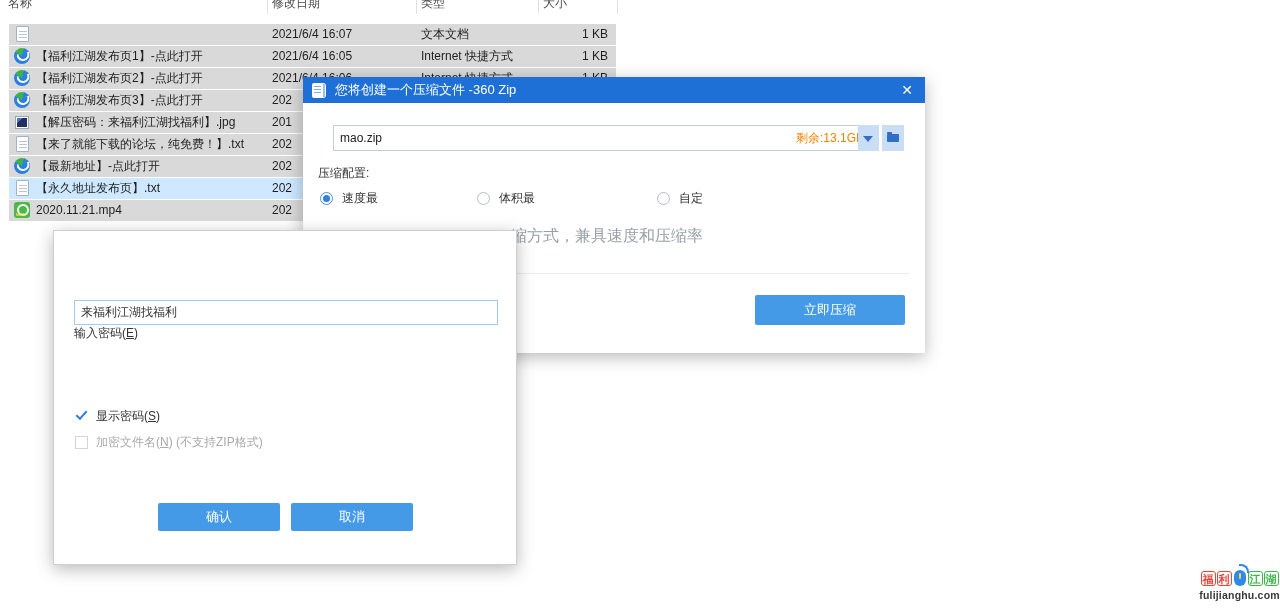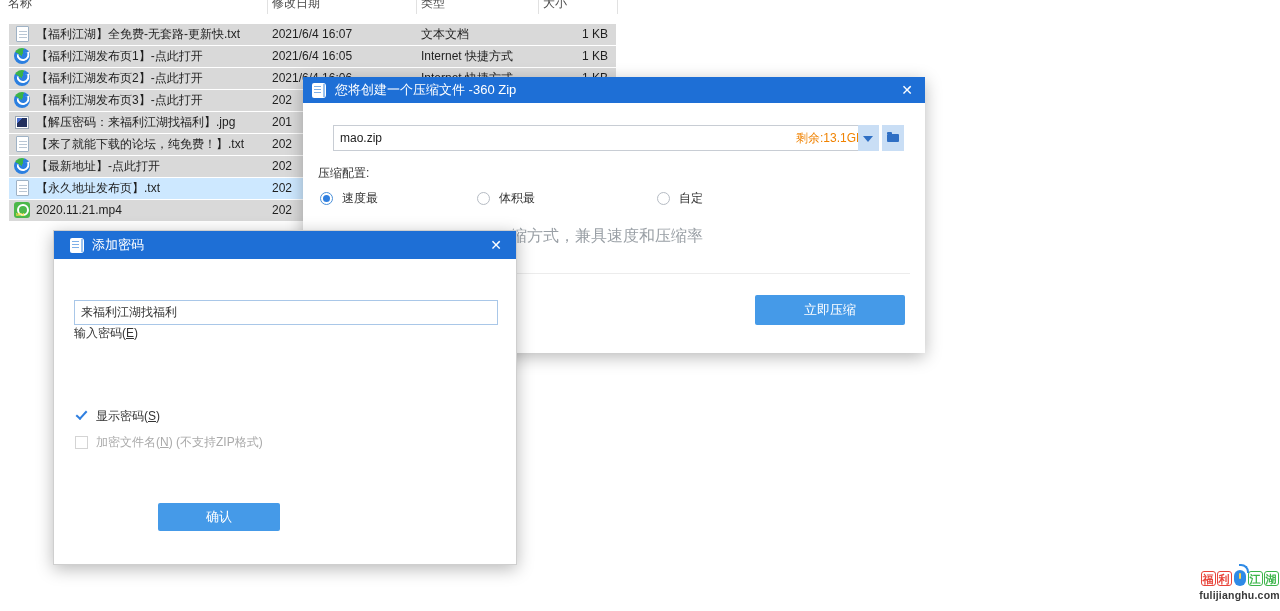--- a/index.html
+++ b/index.html
@@ -111,21 +111,20 @@
       </div>
     <div id="fl-dividers">
         <div class="fl-divider" style="left: 267px;"></div>
         <div class="fl-divider" style="left: 416px;"></div>
         <div class="fl-divider" style="left: 538px;"></div>
         <div class="fl-divider" style="left: 617px;"></div>
       </div>
     <div id="fl-rows">
         <div class="file-row" style="top: 24px;">
       <div class="file-icon icon-text-file"></div>
-      <span class="cell-name">【福利江湖】全免费-无套路-更新快.txt</span>
       <span class="cell-date">2021/6/4 16:07</span>
       <span class="cell-type">文本文档</span>
       <span class="cell-size">1 KB</span>
     </div>
         <div class="file-row" style="top: 46px;">
       <div class="file-icon icon-internet-shortcut"></div>
       <span class="cell-name">【福利江湖发布页1】-点此打开</span>
       <span class="cell-date">2021/6/4 16:05</span>
       <span class="cell-type">Internet 快捷方式</span>
       <span class="cell-size">1 KB</span>
@@ -213,39 +212,36 @@
       <span class="radio-label">自定</span>
     </div>
       </div>
 
     <div class="zip-desc">缩方式，兼具速度和压缩率</div>
     <div class="zip-divider"></div>
     <button class="blue-btn" id="compress-btn">立即压缩</button>
   </div>
 
   <div class="dialog" id="password-dialog">
-    <div class="titlebar" style="background:#1e6fd6;">
-      <div class="doc-icon"></div>
-      <span class="titlebar-text">添加密码</span>
-    </div>
     <span class="close-x">✕</span>
 
     <div class="pwd-label"><span>输入密码(</span><span class="ul">E</span><span>)</span></div>
     <input class="pwd-input" type="text" value="来福利江湖找福利" style="">
 
     <div class="check-row" id="show-password-row">
       <span class="check-mark checked"></span>
       <span class="check-label"><span>显示密码(</span><span class="ul">S</span><span>)</span></span>
     </div>
     <div class="check-row" id="encrypt-names-row">
       <span class="check-box-empty"></span>
       <span class="check-label disabled"><span>加密文件名(</span><span class="ul">N</span><span>) (不支持ZIP格式)</span></span>
     </div>
 
     <button class="blue-btn" id="confirm-btn">确认</button>
+    <button class="blue-btn" id="cancel-btn">取消</button>
   </div>
 
   <div class="site-logo">
     <div class="logo-row" id="logo-row">
       <div class="logo-char red">福</div>
         <div class="logo-char red">利</div>
         <div class="logo-mouse"></div>
     <div class="logo-char green">江</div>
         <div class="logo-char green">湖</div>
       </div>

